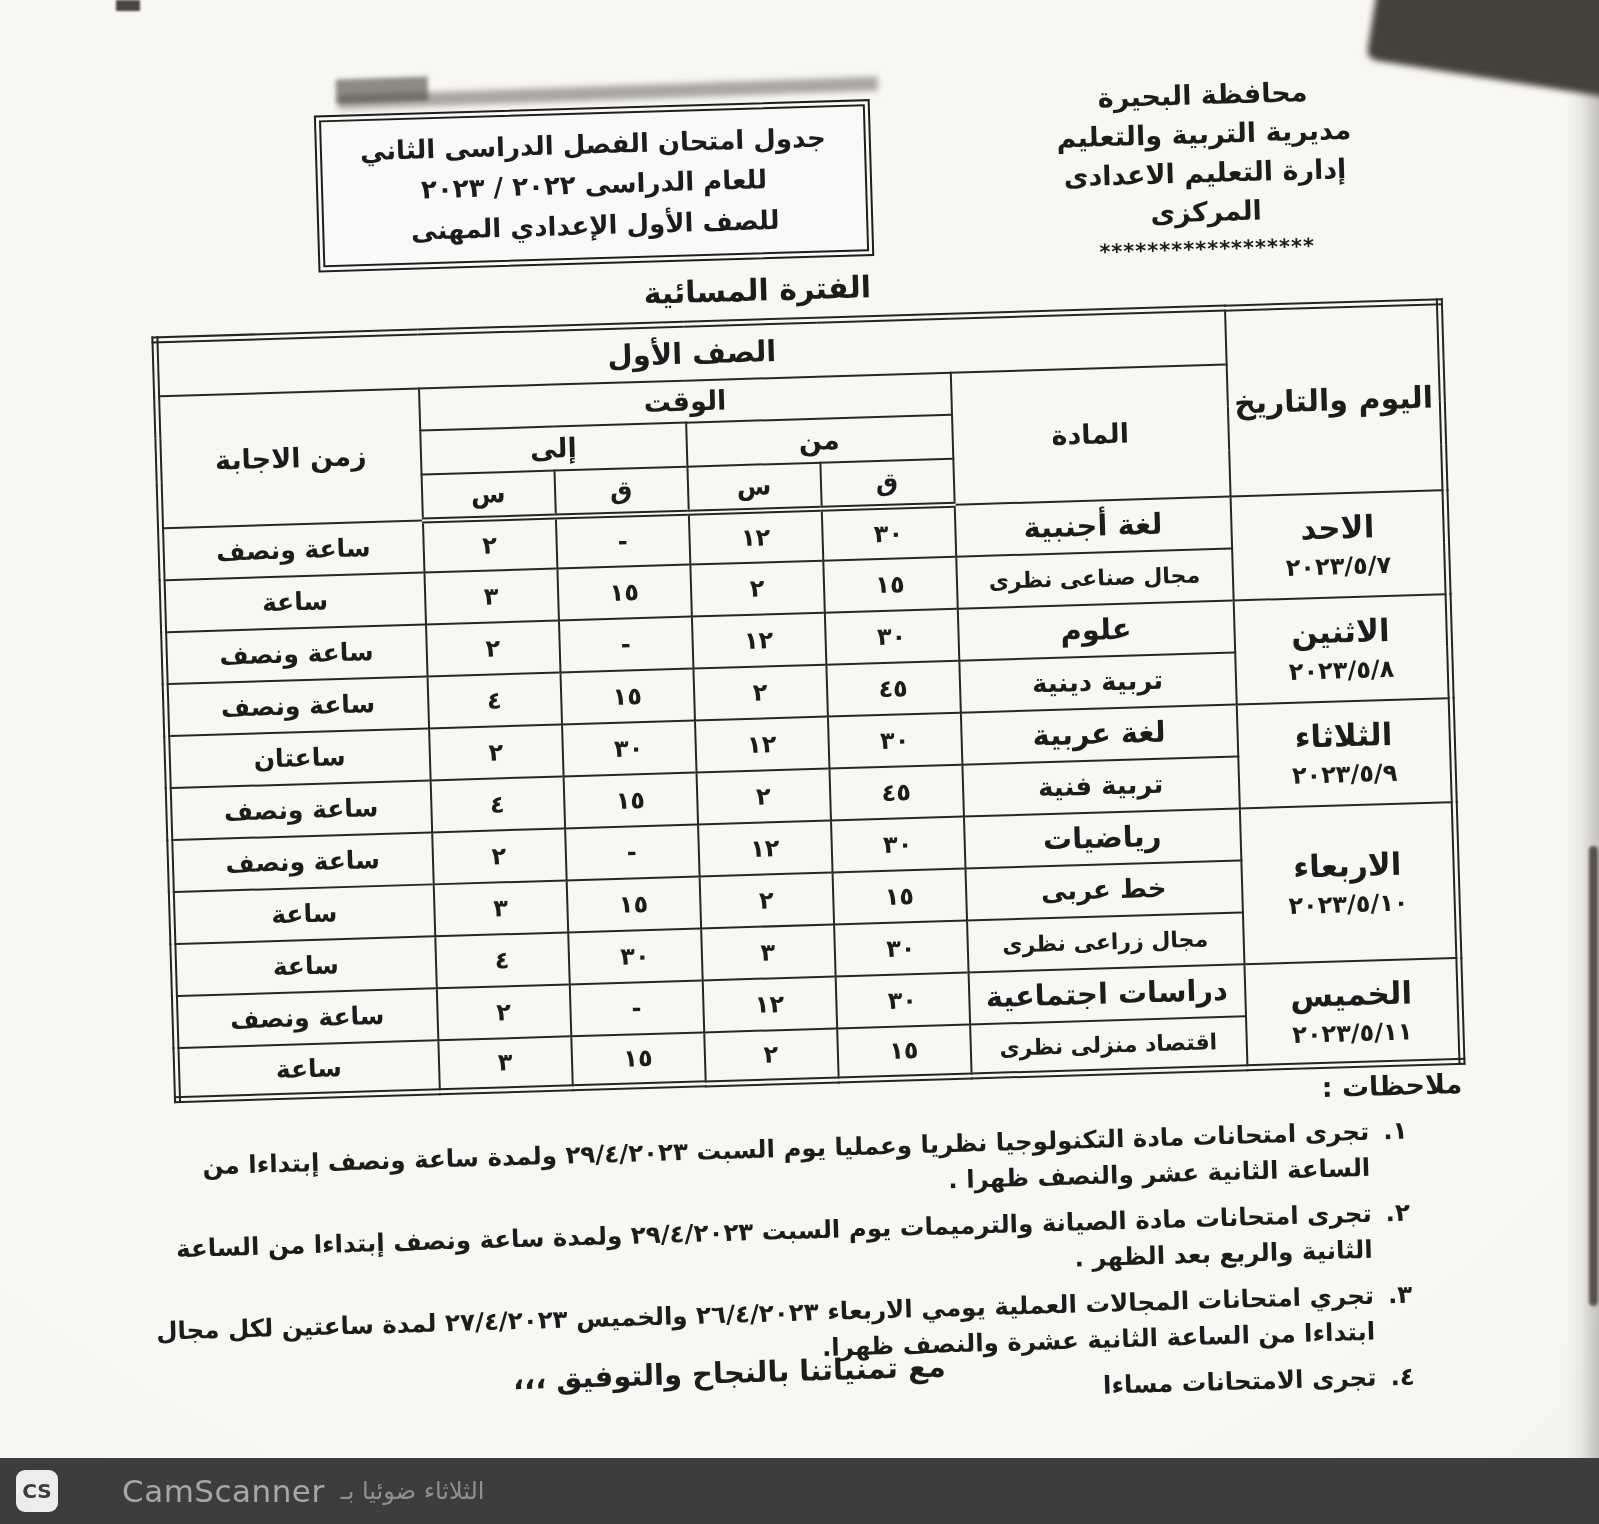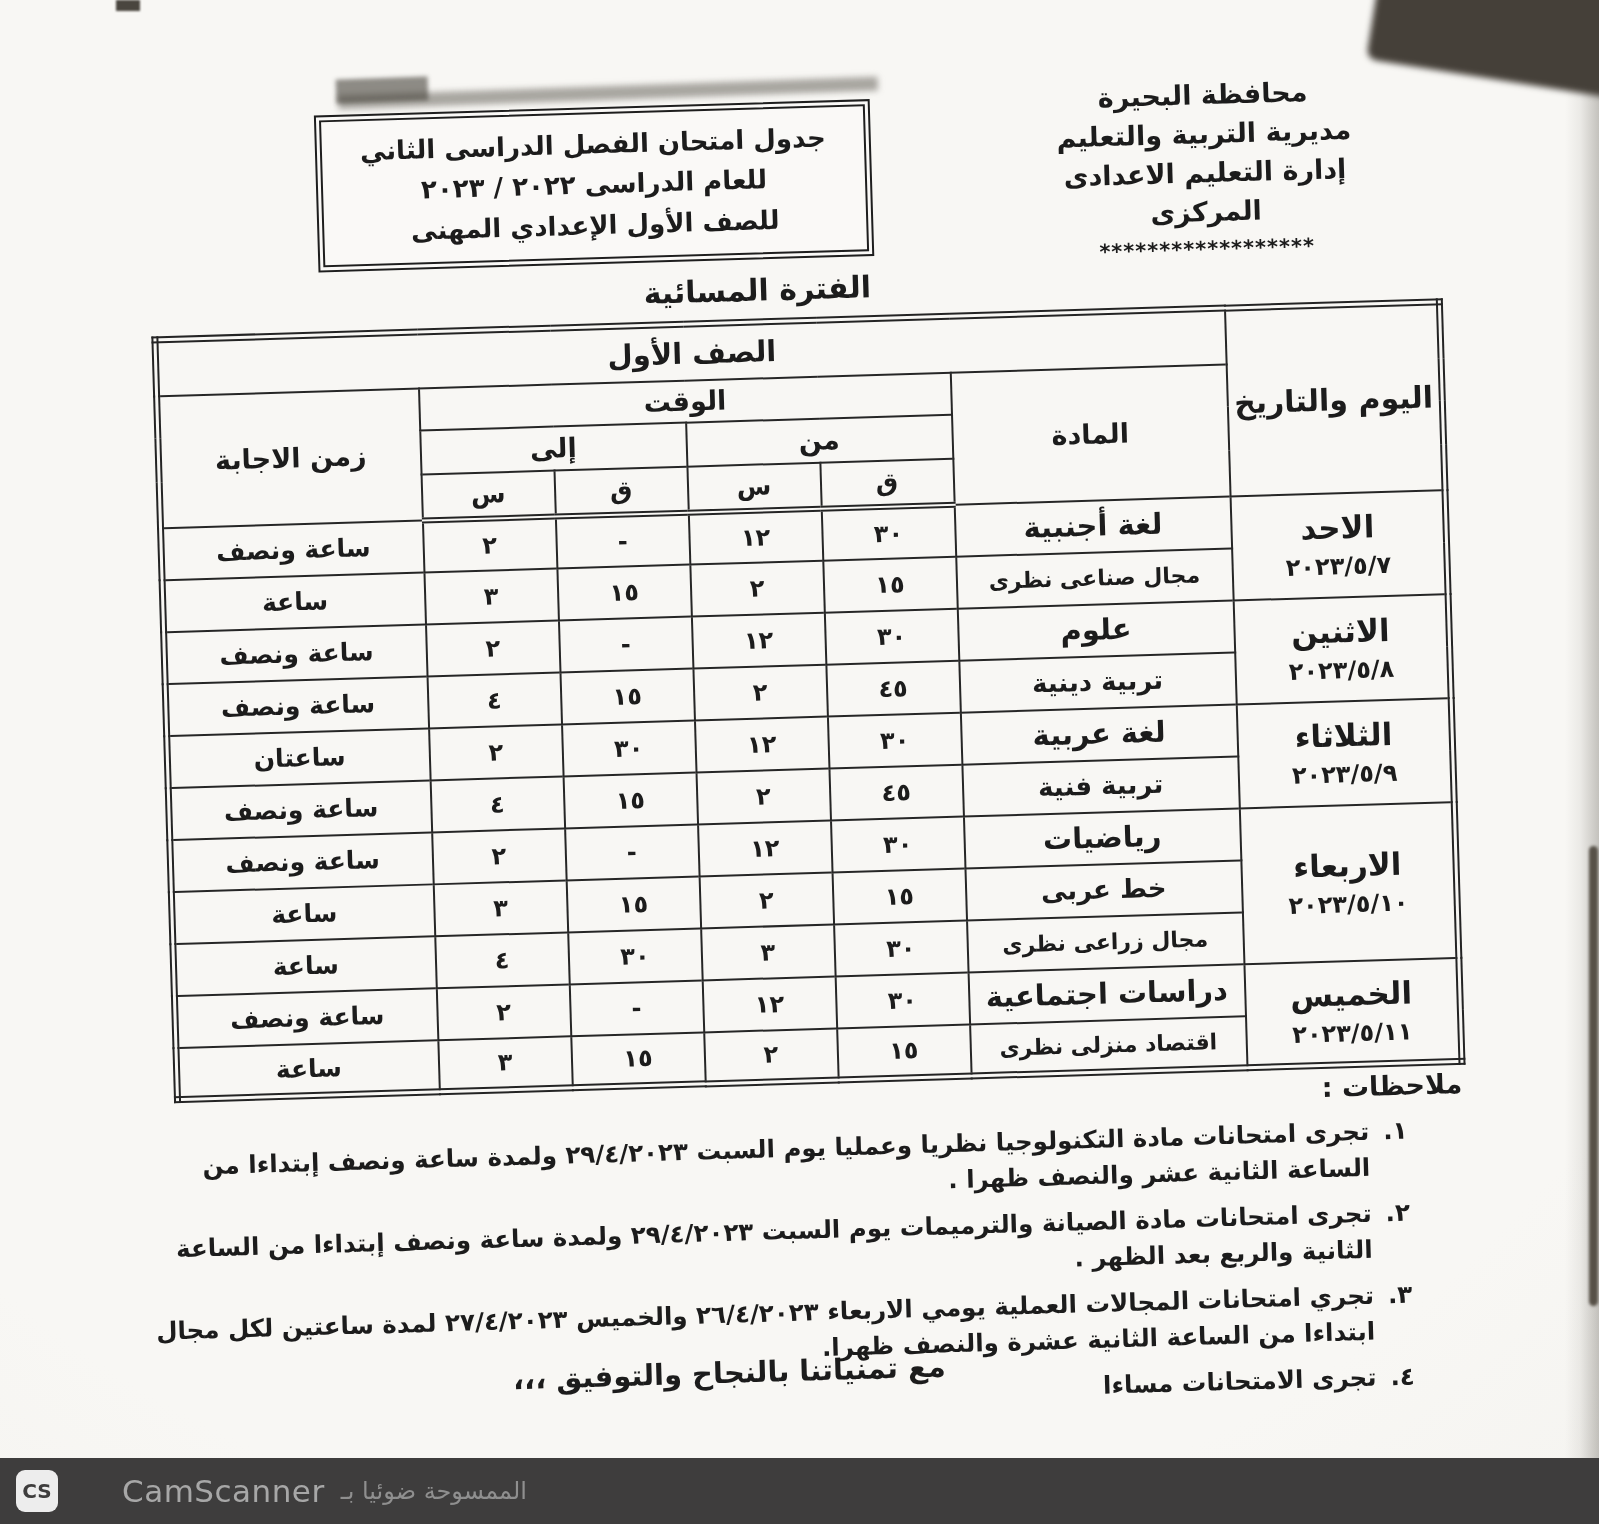--- a/index.html
+++ b/index.html
@@ -327,15 +327,15 @@
     <div class="corner-dark"></div>
     <div class="sliver-right"></div>
     <div class="smudge-title"></div>
     <div class="smudge-blob"></div>
     <div class="speck-tl"></div>
   </div>
 
   <div class="cs-footer">
     <div class="cs-logo">CS</div>
     <div class="cs-brand">CamScanner</div>
-    <div class="cs-arabic">الممسوحة ضوئيا بـ</div>
+    <div class="cs-arabic">الثلاثاء ضوئيا بـ</div>
   </div>
 </div>
 
 </body></html>

